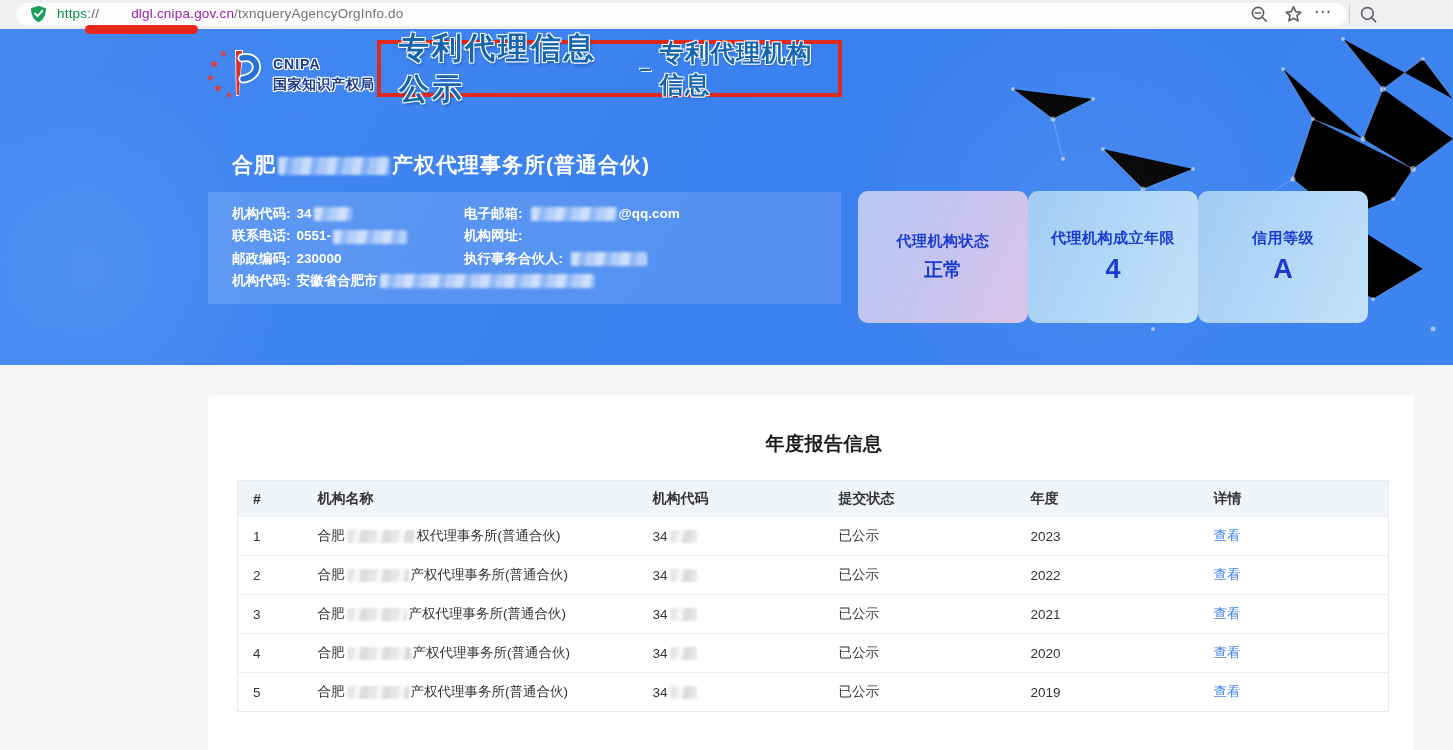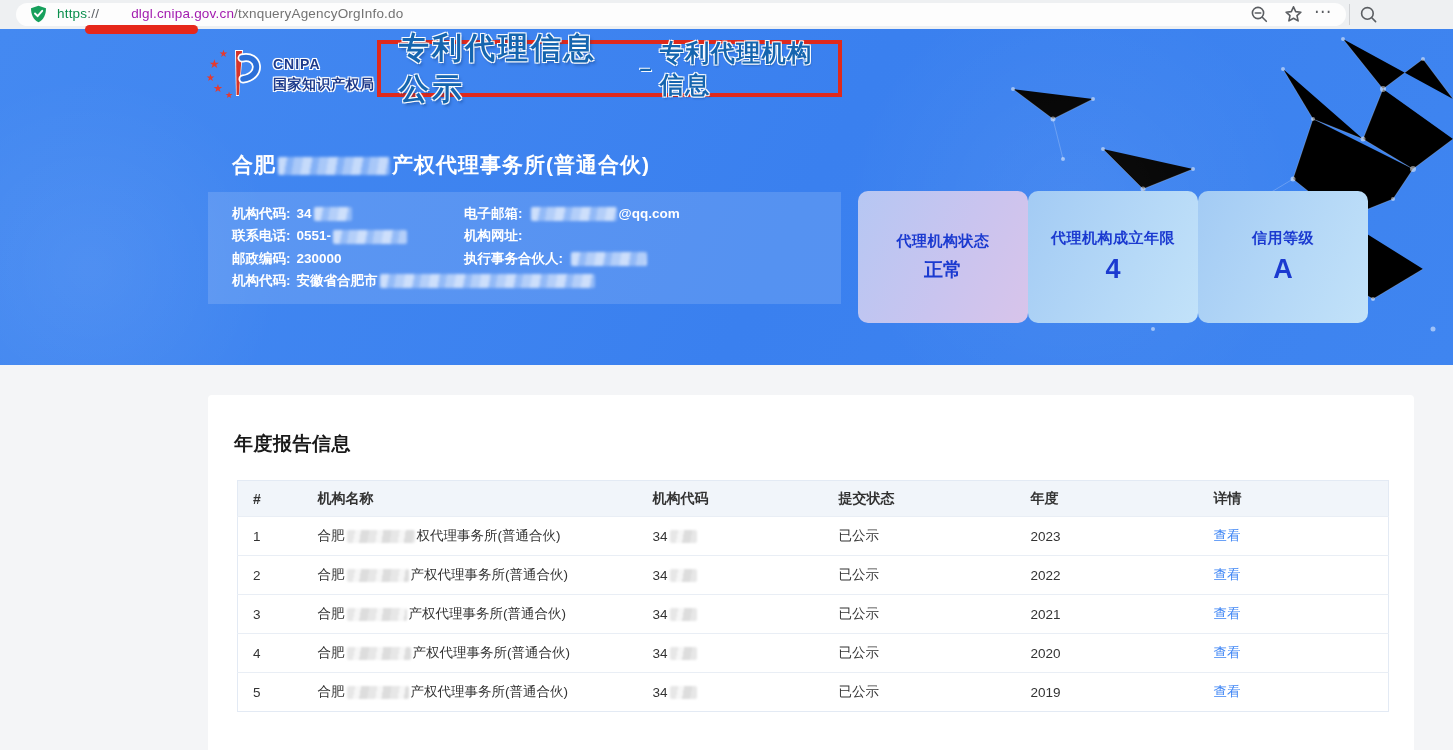--- a/index.html
+++ b/index.html
@@ -65,21 +65,21 @@
     align-items:center; justify-content:center; color:#1b3ad0; }
   .stat-card.purple { background:linear-gradient(115deg,#b6c7f3 0%,#c9c4ef 55%,#d8c4ea 100%); }
   .stat-card.blue { background:linear-gradient(115deg,#a3cbf4 0%,#b6d9f7 60%,#c2e2f9 100%); }
   .stat-title { font-size:15px; font-weight:600; letter-spacing:.5px; }
   .stat-value { font-size:19px; font-weight:900; margin-top:6px; }
   .stat-value.big { font-size:27px; }
 
   
   .page-body { position:absolute; left:0; top:365px; width:1453px; height:385px; background:#f4f5f7; }
   .content-card { position:absolute; left:208px; top:30px; width:1206px; height:430px; background:#ffffff; border-radius:4px; }
-  .section-title { padding:36px 0 0 26px; font-size:19px; font-weight:bold; color:#1a1a1a; letter-spacing:.5px; }
+  .section-title { padding:36px 0 0 26px; font-size:19px; font-weight:bold; color:#1a1a1a; letter-spacing:.5px;text-align:center; }
 
   .report-table { margin:23px 0 0 29px; width:1152px; border-collapse:collapse; border:1px solid #e3eaf4; }
   .report-table th { background:#f1f5fa; height:36px; text-align:left; padding-left:15px;
     font-size:14px; font-weight:600; color:#333; }
   .report-table td { height:39px; padding-left:15px; font-size:13.5px; color:#333;
     border-top:1px solid #e9eef5; background:#fff; }
   .view-link { color:#3f86f5; text-decoration:none; cursor:pointer; }
 
   .icon-stroke { stroke:#5a5d61; stroke-width:1.6; fill:none; stroke-linecap:round; }
 </style>

